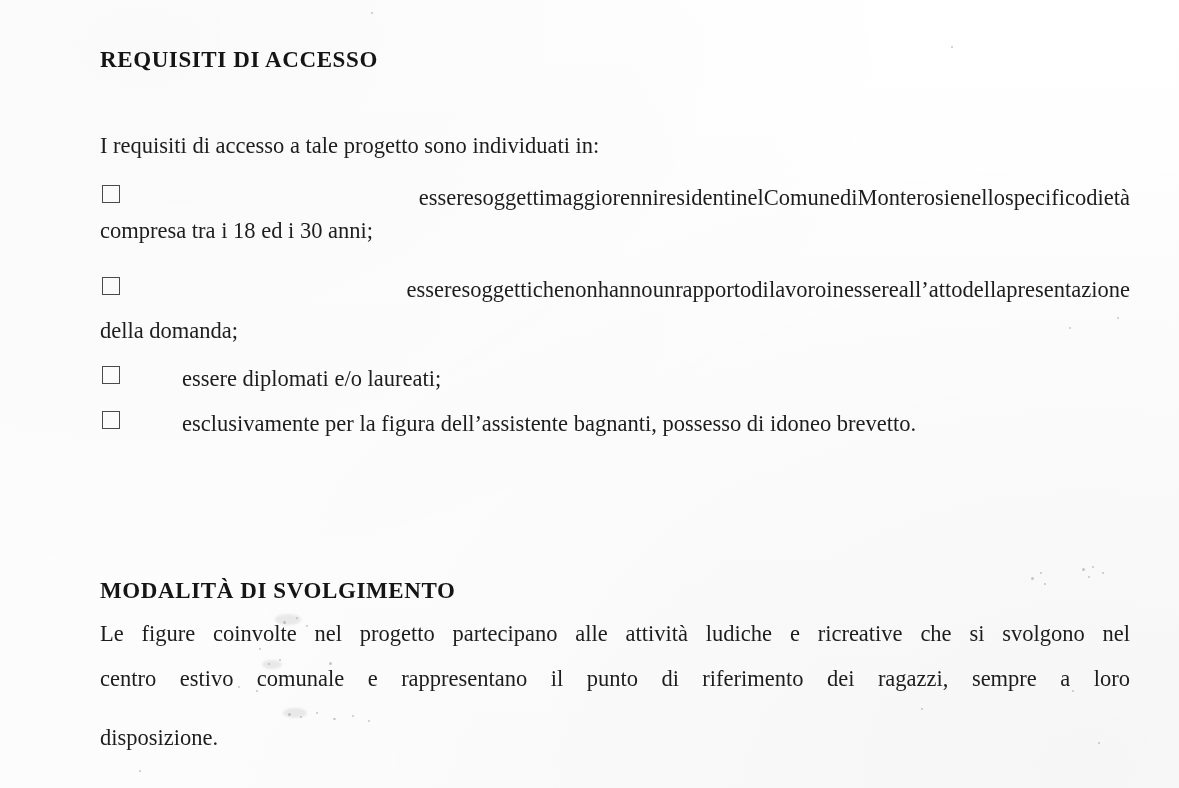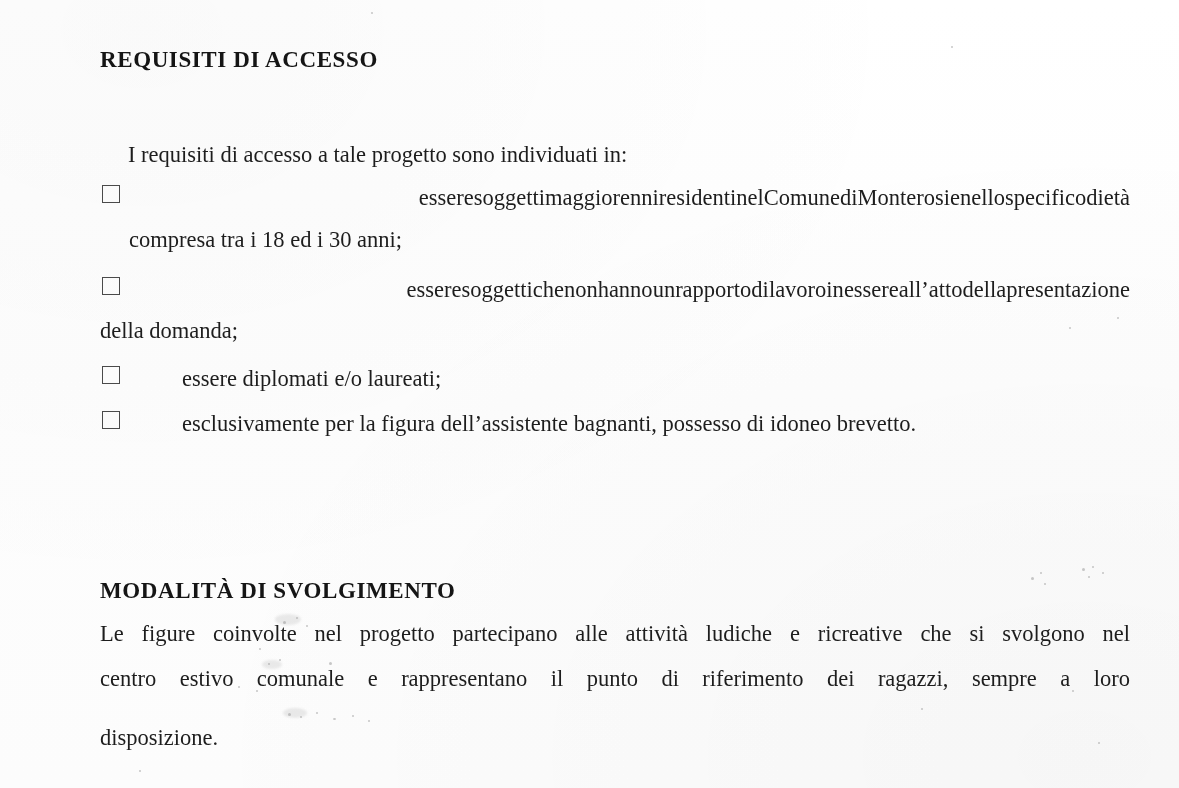--- a/index.html
+++ b/index.html
@@ -90,23 +90,23 @@
     flex: 1 1 auto;
     color: #1d1d1d;
   }
   .bullet-text.justify {
     display: flex;
     justify-content: flex-end;
     white-space: nowrap;
   }
 
   
-  #para-intro        { top: 144px; margin-left: 28px; }
+  #para-intro        { top: 135px; }
   #bullet-1          { top: 185px; }
-  #cont-1            { top: 229px; margin-left: 29px; }
+  #cont-1            { top: 220px; }
   #bullet-2          { top: 277px; }
   #cont-2            { top: 320px; }
   #bullet-3          { top: 366px; }
   #bullet-4          { top: 411px; }
   #para-disponibili  { top: 500px; }
   #para-modalita-1   { top: 623px; }
   #para-modalita-2   { top: 668px; }
   #para-modalita-3   { top: 727px; }
 
   

